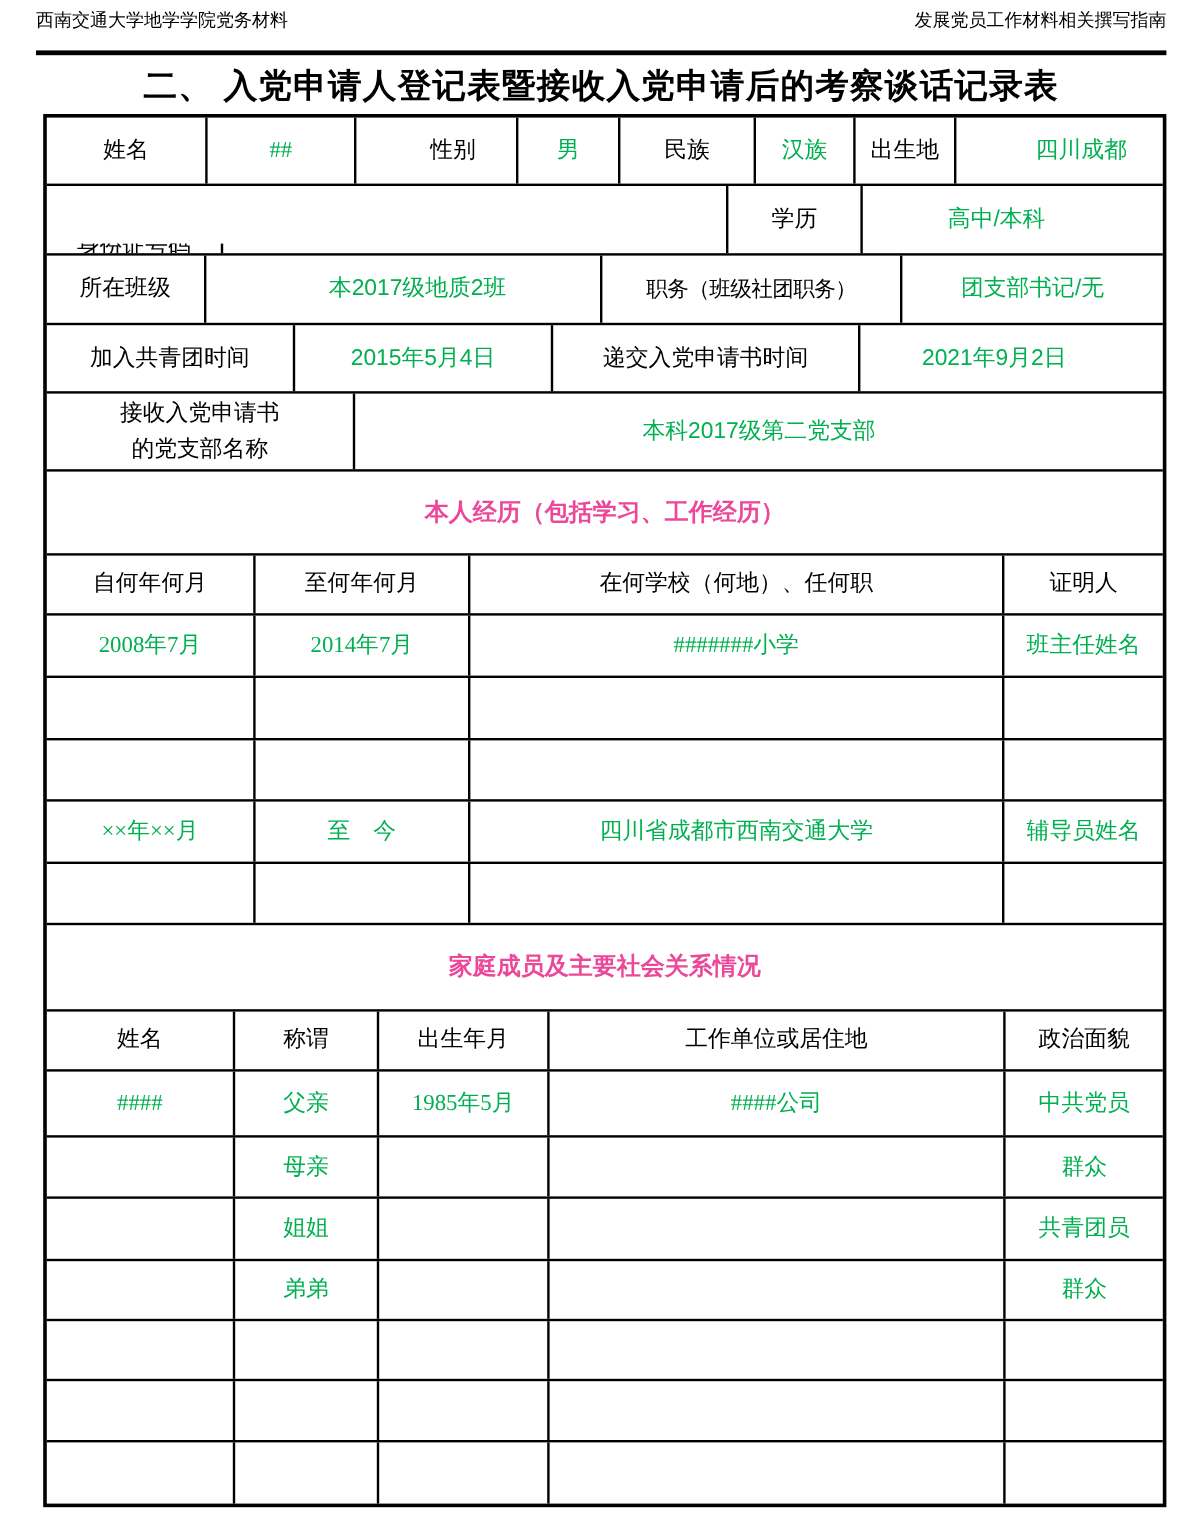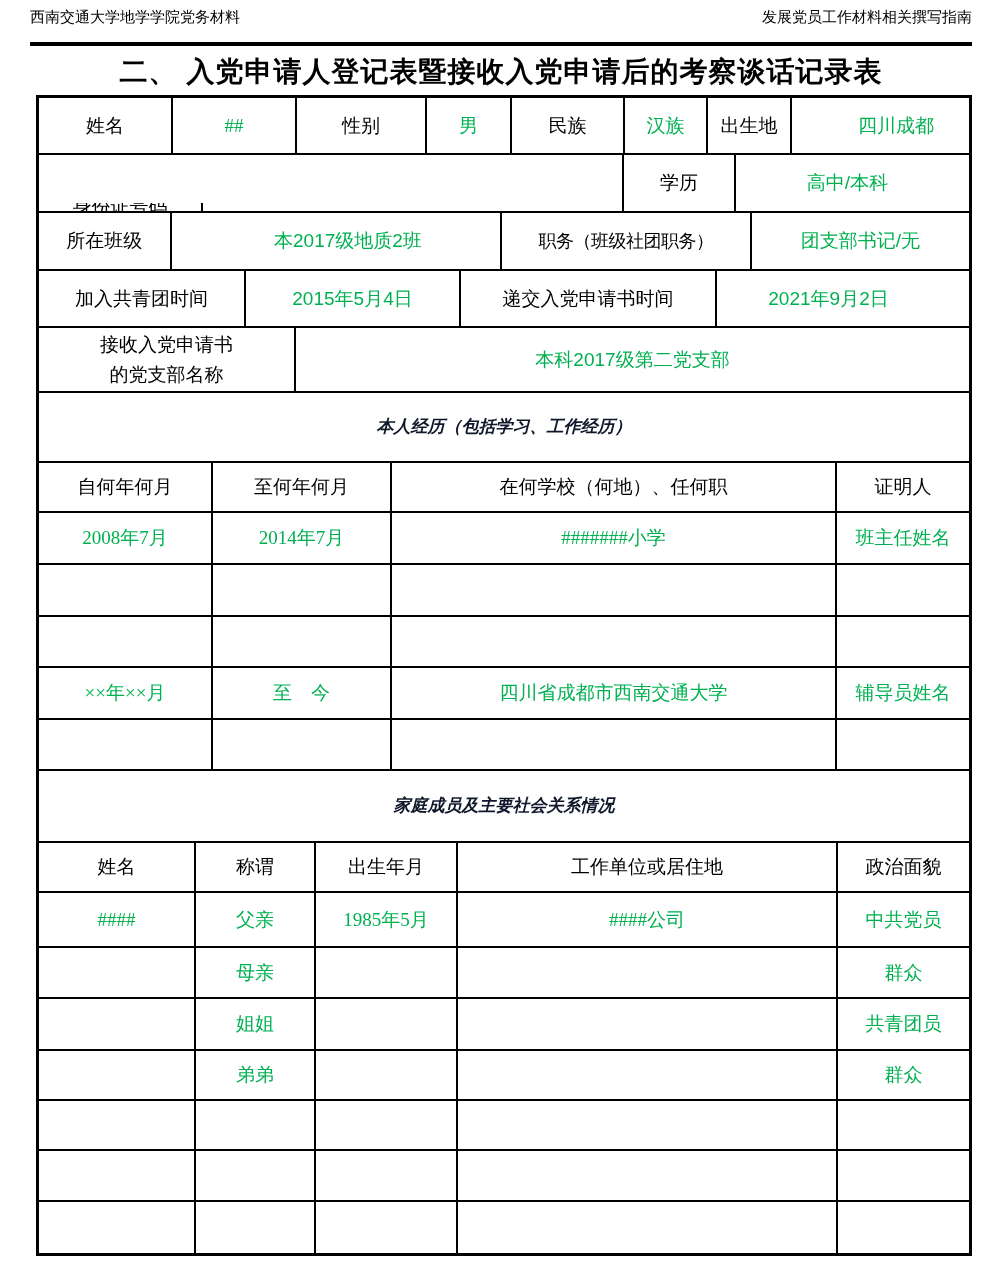--- a/index.html
+++ b/index.html
@@ -45,23 +45,22 @@
     text-align: center;
     font-size: 19px;
     line-height: 1.35;
     overflow: hidden;
   }
   .tcell:last-child { border-right: none; }
   .lbl { color: #000; }
   .val { color: #00B050; }
   .lat-serif { font-family: "Liberation Serif", serif; }
   .section-title {
-    font-weight: 700; font-size: 17px; color: #0f172a;
+    font-weight: 700; font-size: 20px; color: #ec4899;
     justify-content: center;
-    font-style: italic;
   }
   .hdr { font-size: 19px; color: #000; }
   .two-line { flex-direction: column; line-height: 1.55; }
   .tight { font-size: 18px; letter-spacing: -0.5px; }
 </style>
 </head>
 <body>
 
 <div class="page-header">
   <span>西南交通大学地学学院党务材料</span>
@@ -69,30 +68,30 @@
 </div>
 <div class="header-rule"></div>
 
 <div class="page-title">二、 入党申请人登记表暨接收入党申请后的考察谈话记录表</div>
 
 <div class="reg-table">
 
   <div class="trow" style="height:57px;">
     <div class="tcell lbl" style="width:134px;">姓名</div>
     <div class="tcell val lat-serif" style="width:124px;">##</div>
-    <div class="tcell lbl" style="width:130px;">性别</div>
+    <div class="tcell lbl" style="width:107px;margin-left:28px;">性别</div>
     <div class="tcell val" style="width:85px;">男</div>
     <div class="tcell lbl" style="width:113px;">民族</div>
     <div class="tcell val" style="width:83px;">汉族</div>
     <div class="tcell lbl" style="width:84px;">出生地</div>
     <div class="tcell val" style="width:166px;padding-left:42px;">四川成都</div>
   </div>
 
   <div class="trow" style="height:58px;">
-    <div class="tcell lbl" style="width:164px;margin-top:48px;">身份证号码</div>
+    <div class="tcell lbl" style="width:147px;margin-top:48px;">身份证号码</div>
     <div class="tcell val" style="width:421px;"></div>
     <div class="tcell lbl" style="width:112px;">学历</div>
     <div class="tcell val" style="width:223px;">高中/本科</div>
   </div>
 
   <div class="trow" style="height:58px;">
     <div class="tcell lbl" style="width:136px;">所在班级</div>
     <div class="tcell val" style="width:315px;margin-left:24px;">本2017级地质2班</div>
     <div class="tcell lbl tight" style="width:256px;">职务（班级社团职务）</div>
     <div class="tcell val" style="width:223px;">团支部书记/无</div>

